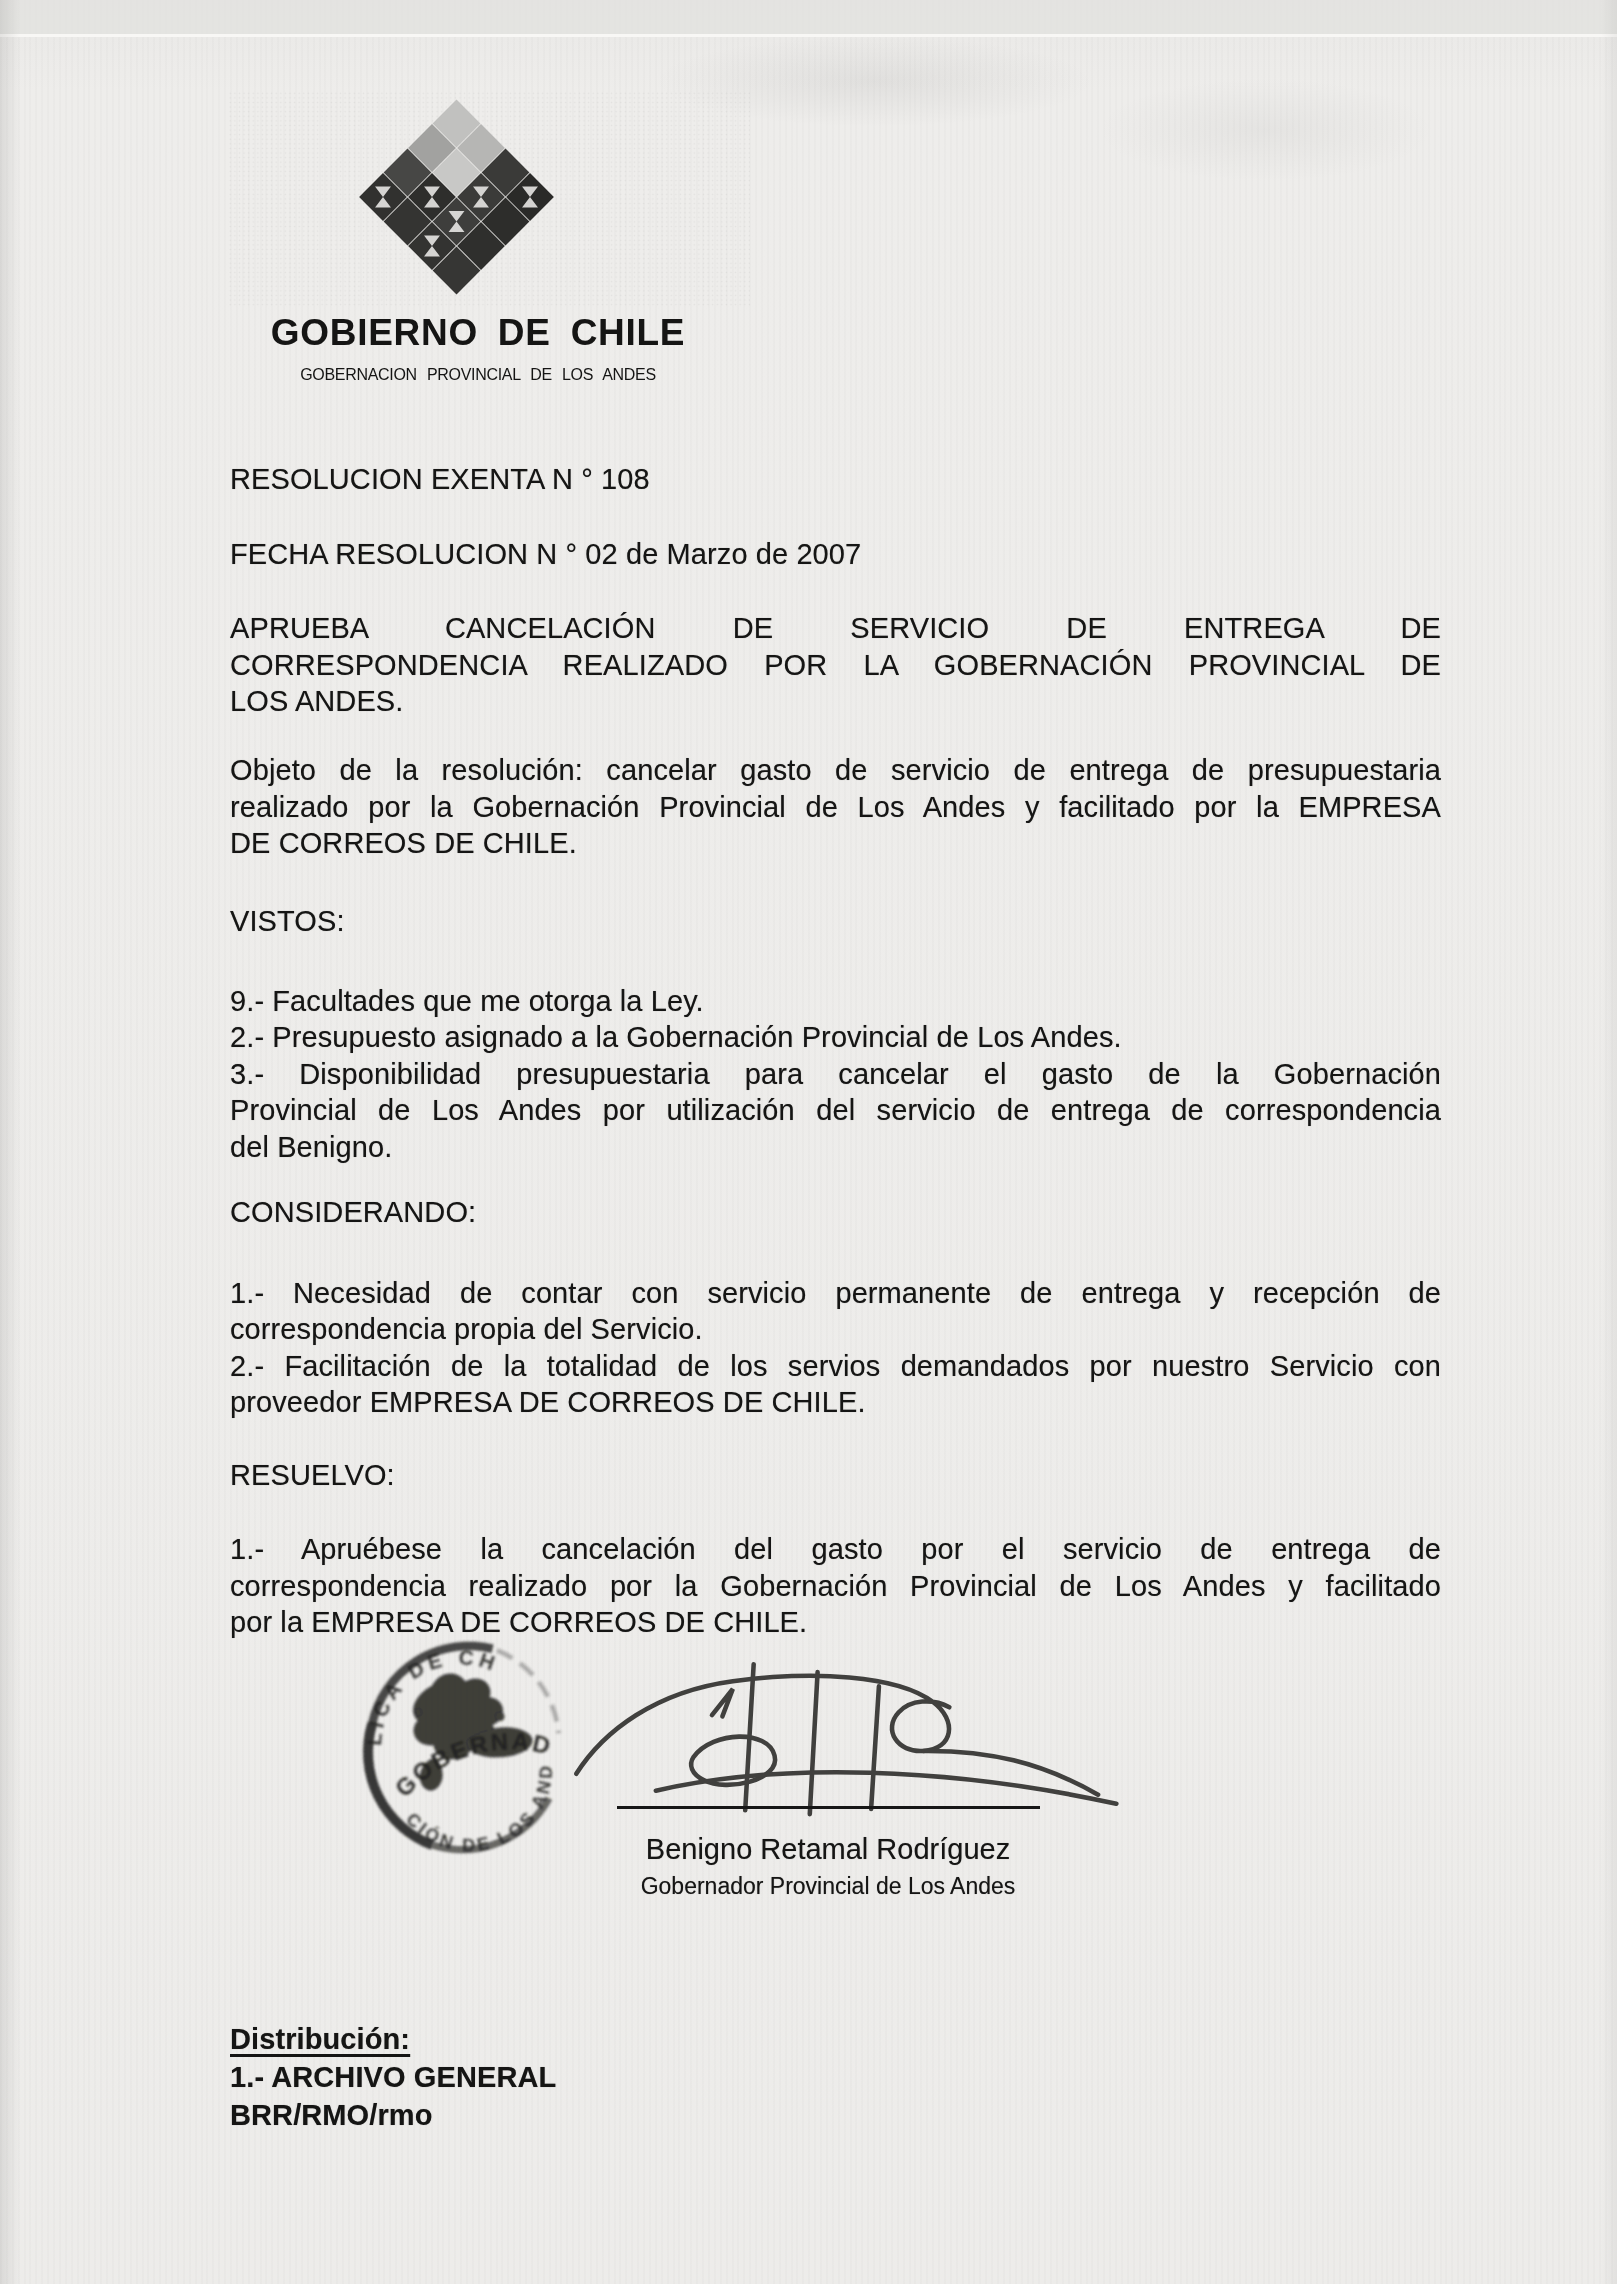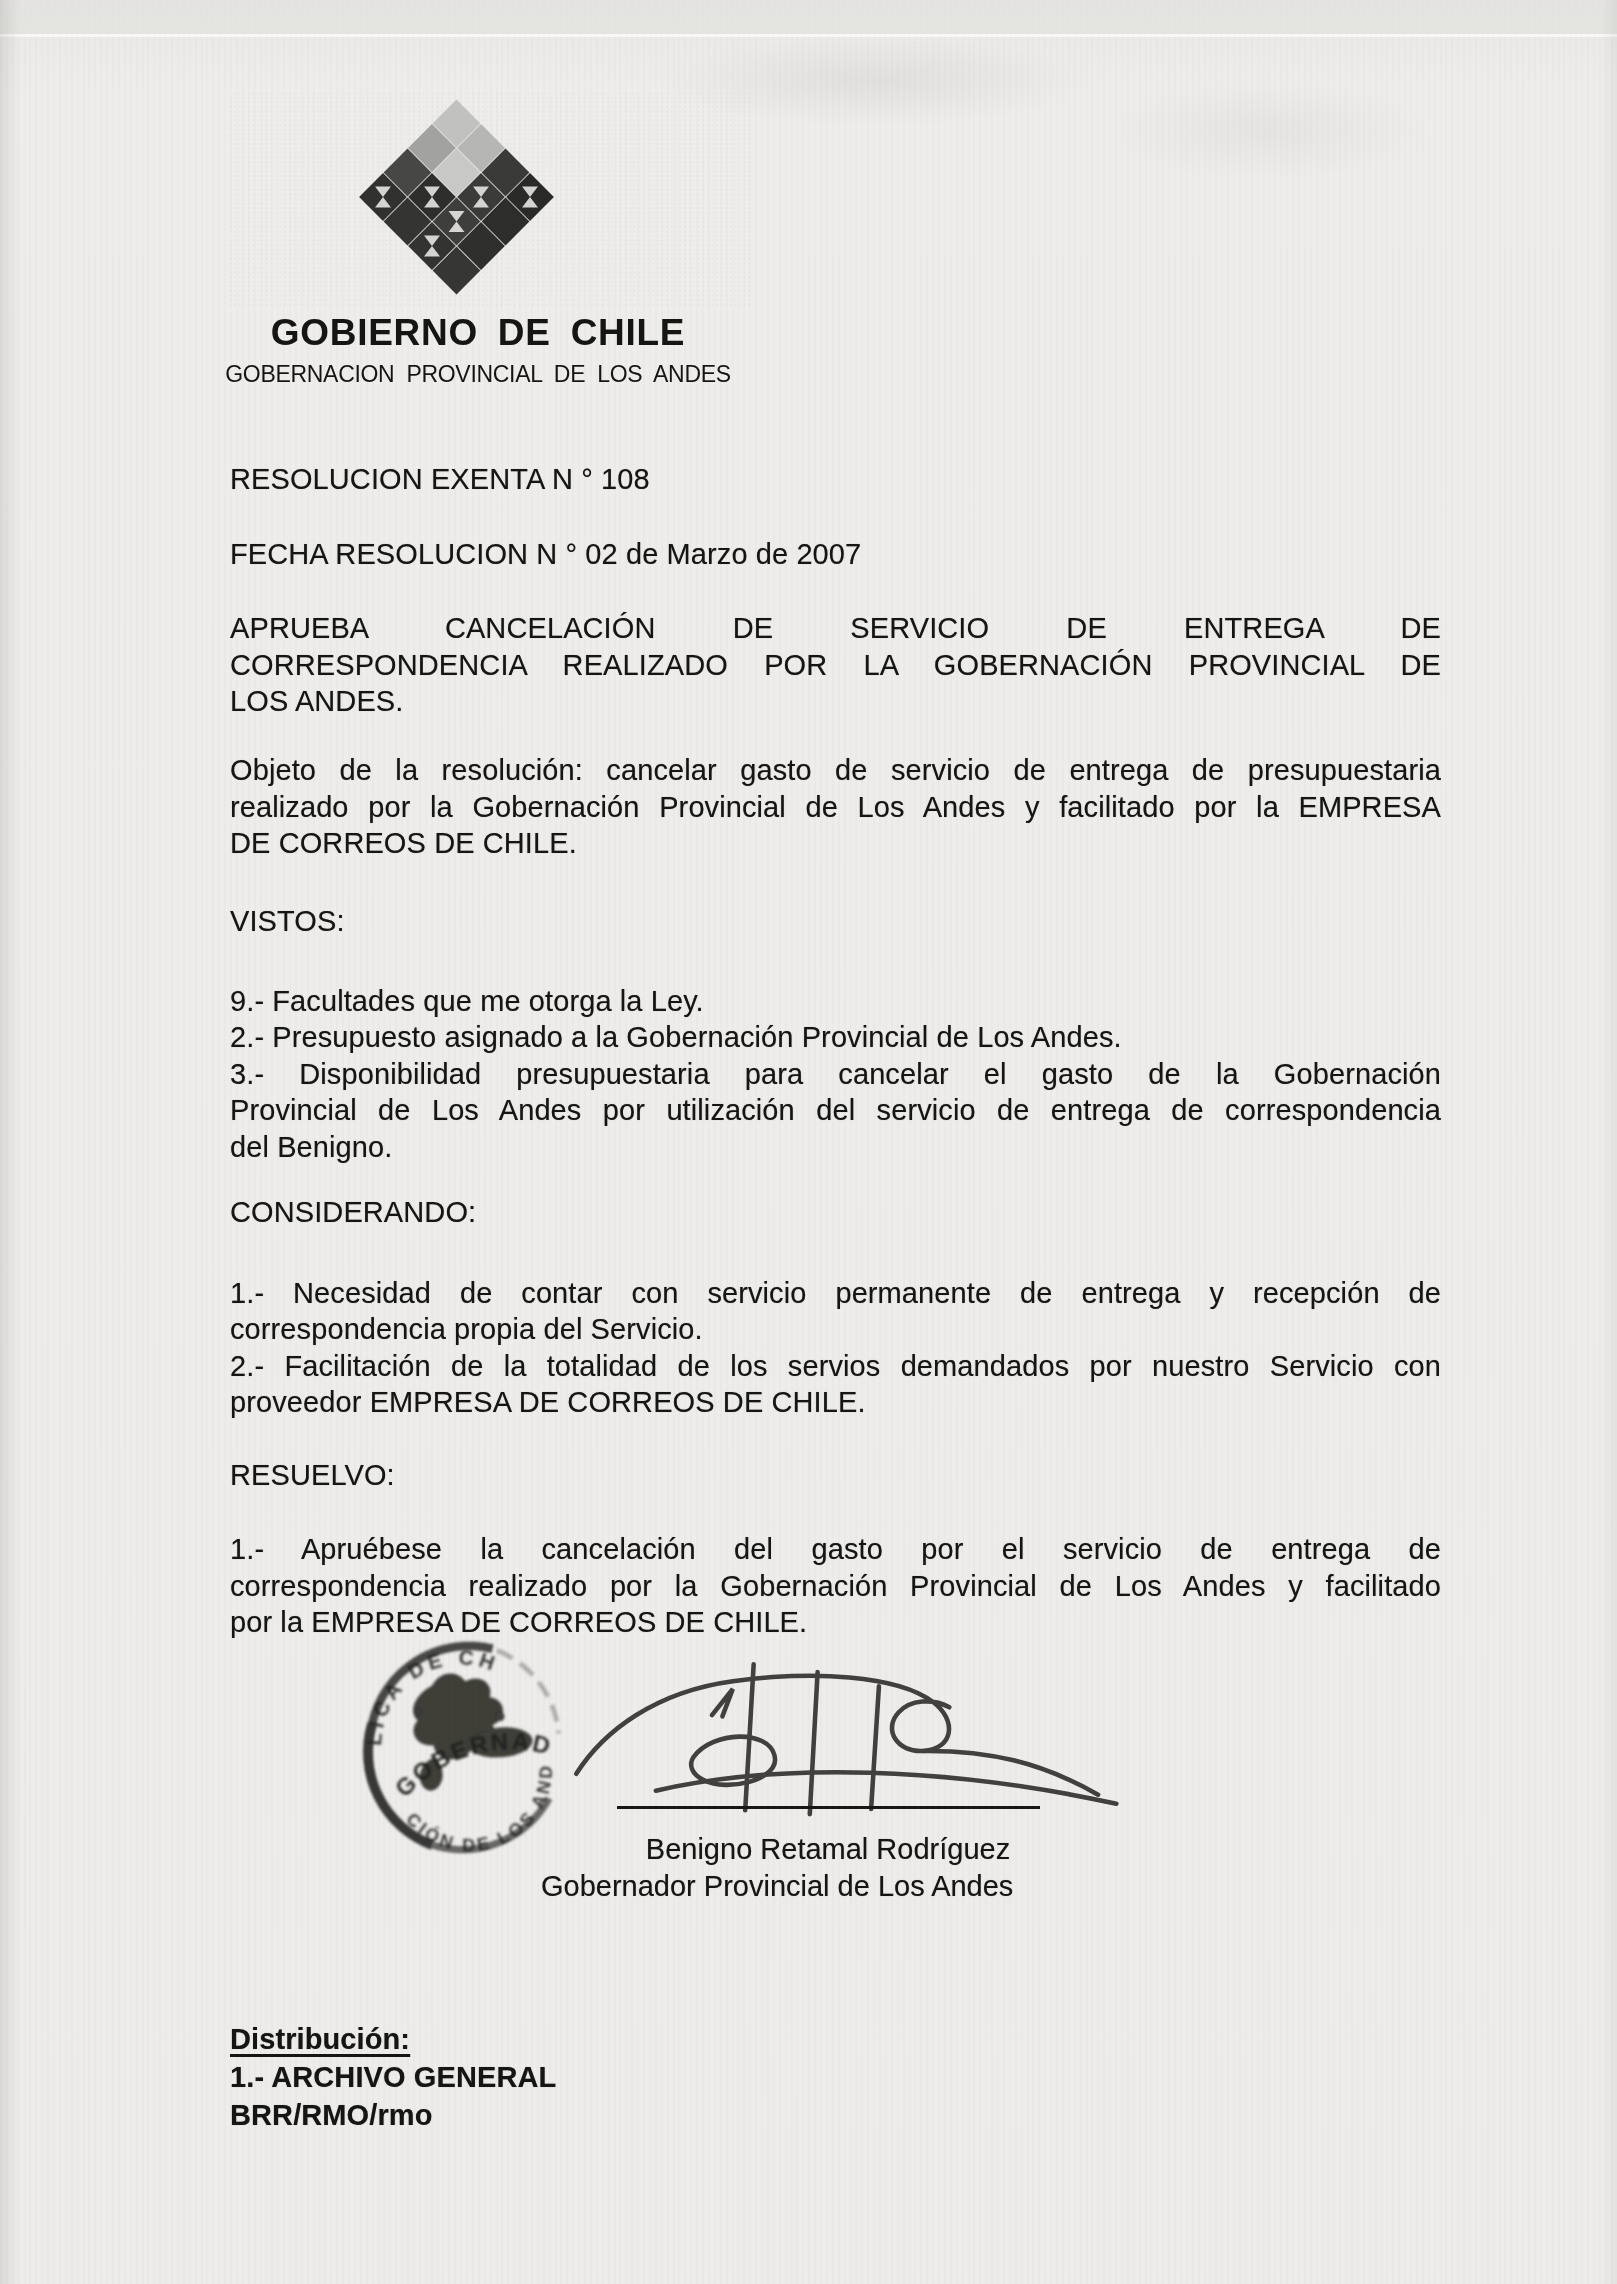--- a/index.html
+++ b/index.html
@@ -22,36 +22,36 @@
   .smudge1{position:absolute;left:652px;top:36px;width:444px;height:91px;background:radial-gradient(ellipse at center,rgba(110,110,110,.10),rgba(110,110,110,0) 70%);}
   .smudge2{position:absolute;left:1096px;top:78px;width:339px;height:104px;background:radial-gradient(ellipse at center,rgba(110,110,110,.07),rgba(110,110,110,0) 70%);}
   .halftone{position:absolute;left:228px;top:91px;width:522px;height:215px;
     background-image:radial-gradient(rgba(90,90,90,.16) 0.7px, rgba(0,0,0,0) 1px);
     background-size:4.6px 4.6px;opacity:.5;}
   
   .logo{position:absolute;left:352px;top:99px;width:209px;height:196px;}
   .org-title{position:absolute;left:230px;top:313px;width:496px;text-align:center;
     font-size:37px;font-weight:700;letter-spacing:0.7px;word-spacing:9px;line-height:40px;}
   .org-subtitle{position:absolute;left:217px;top:360px;width:522px;text-align:center;
-    font-size:23px;font-weight:400;letter-spacing:-0.3px;word-spacing:5.9px;line-height:29px;}
+    font-size:16px;font-weight:400;letter-spacing:-0.3px;word-spacing:5.9px;line-height:29px;}
   
   .ln{position:absolute;left:230px;width:1211px;height:38px;line-height:37px;
     font-size:29px;letter-spacing:0.1px;
     text-shadow:0 0 0.8px rgba(25,25,25,.45);}
   .j{text-align:justify;text-align-last:justify;}
   .bold{font-weight:700;margin-top:44px;}
   .uline{text-decoration:underline;text-decoration-thickness:2.6px;text-underline-offset:5.2px;}
   
   .stamp{position:absolute;left:349px;top:1639px;width:225px;height:219px;}
   .sig{position:absolute;left:558px;top:1651px;width:574px;height:166px;}
   .sig-rule{position:absolute;left:617px;top:1806px;width:423px;height:3.3px;background:#171717;}
   .sig-name{position:absolute;left:541px;top:1831px;width:574px;text-align:center;
     font-size:29px;line-height:37px;text-shadow:0 0 0.8px rgba(25,25,25,.45);}
-  .sig-role{position:absolute;left:541px;top:1868px;width:574px;
-    font-size:29px;line-height:37px;text-shadow:0 0 0.8px rgba(25,25,25,.45);}
+  .sig-role{position:absolute;left:541px;top:1868px;width:574px;text-align:center;
+    font-size:23px;line-height:37px;text-shadow:0 0 0.8px rgba(25,25,25,.45);}
 </style>
 </head>
 <body>
 
 <div class="page">
 
   <div class="top-band"></div>
   <div class="top-line"></div>
   <div class="left-streak"></div>
   <div class="right-streak"></div>

